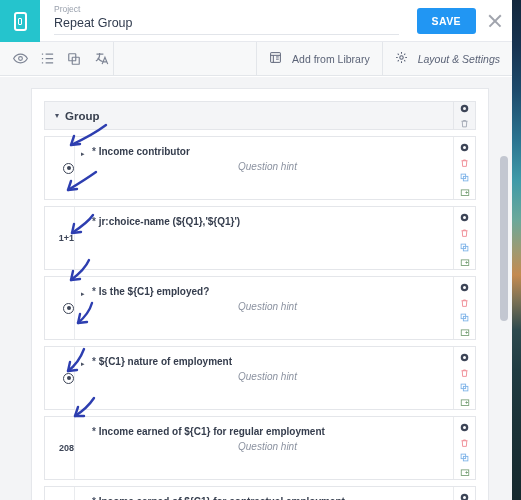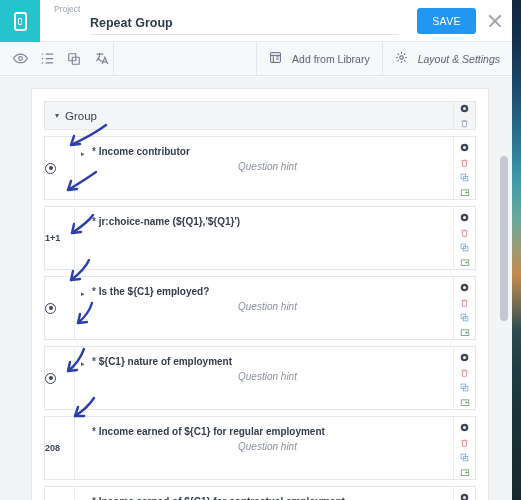--- a/index.html
+++ b/index.html
@@ -36,27 +36,27 @@
     display:flex; align-items:center; justify-content:center; flex:0 0 40px;
   }
   .logo-glyph{
     width:13px; height:19px; border:2px solid #fff; border-radius:3px;
     display:flex; align-items:center; justify-content:center;
   }
   .logo-glyph i{ display:block; width:4px; height:7px; border:1.5px solid #fff; border-radius:1px;}
   .proj-wrap{ flex:1; padding:4px 0 0 14px; min-width:0;}
   .proj-label{ font-size:8.5px; color:#9aa1ad; line-height:11px; }
   .proj-name{
-    font-size:12.5px; color:#303b4e; line-height:17px; font-weight:700;
-    border-bottom:1px solid #e2e5ea; margin-right:18px; padding-bottom:2px;margin-left:36px;
+    font-size:12.5px; color:#303b4e; line-height:17px; font-weight:400;
+    border-bottom:1px solid #e2e5ea; margin-right:18px; padding-bottom:2px;
   }
   .hdr-right{ display:flex; align-items:center; gap:10px; padding-right:8px; }
   .save-btn{
     background:#2196f3; color:#fff; border:none; border-radius:3px;
-    font-size:10.5px; font-weight:normal; letter-spacing:.4px;
+    font-size:10.5px; font-weight:bold; letter-spacing:.4px;
     padding:7px 15px; cursor:pointer; font-family:inherit;
   }
   .close-x{ width:18px; height:18px; position:relative; cursor:pointer; opacity:.55;}
   .close-x:before,.close-x:after{
     content:""; position:absolute; left:1px; top:8px; width:16px; height:1.6px;
     background:#53596a;
   }
   .close-x:before{ transform:rotate(45deg);} .close-x:after{ transform:rotate(-45deg);}
 
   
@@ -87,35 +87,35 @@
     background:#fff; border:1px solid #e5e7eb; padding:12px 12px 0 12px;
   }
 
   
   .group-head{
     position:relative; display:flex; align-items:center;
     height:29px; background:#f4f5f7; border:1px solid #e4e6ea;
     padding-left:10px; margin-bottom:6px;
   }
   .caret{ color:#4a5265; font-size:8px; margin-right:6px; }
-  .group-title{ font-size:11.5px; color:#39414f; }
+  .group-title{ font-size:11.5px; color:#39414f;font-weight:bold; }
   .group-actions{
     position:absolute; right:0; top:0; bottom:0; width:22px;
     border-left:1px solid #e4e6ea; display:flex; flex-direction:column;
     align-items:center; justify-content:center; gap:3px;
   }
 
   
   .q-row{
     position:relative; display:flex; border:1px solid #e4e6ea;
     background:#fff; margin-bottom:6px; min-height:45px;
   }
   .q-type{
     flex:0 0 30px; border-right:1px solid #e9ebee;
-    display:flex; align-items:center; justify-content:flex-start;
+    display:flex; align-items:center; justify-content:flex-end;
     font-size:9px; font-weight:bold; color:#3d4557;
   }
   .radio-ico{
     width:11px;height:11px;border:1.6px solid #3d4557;border-radius:50%;
     display:flex;align-items:center;justify-content:center;
   }
   .radio-ico i{ width:4px;height:4px;background:#3d4557;border-radius:50%;display:block;}
   .q-body{
     flex:1; padding:8px 10px 7px 17px; position:relative; min-width:0;
   }

